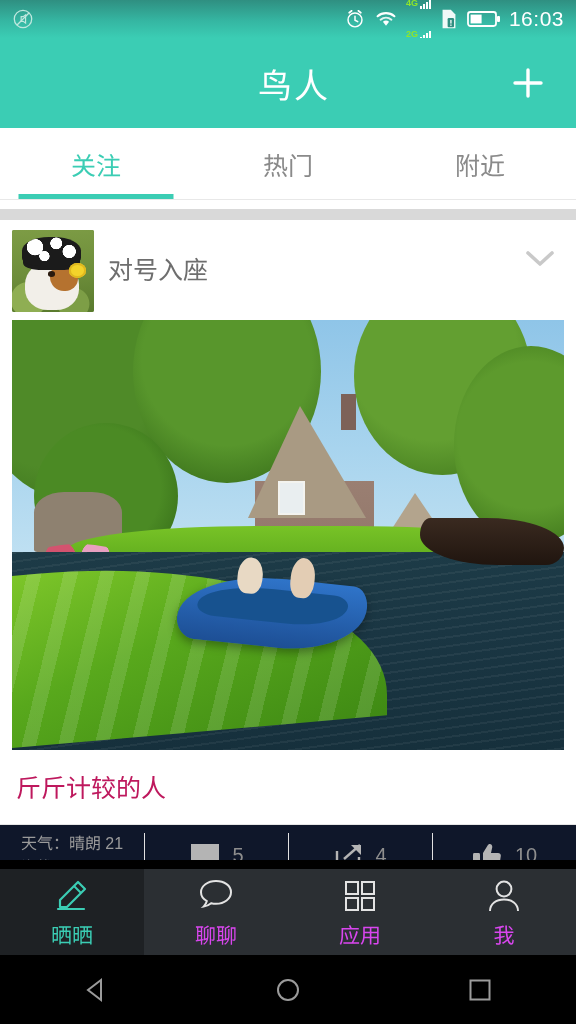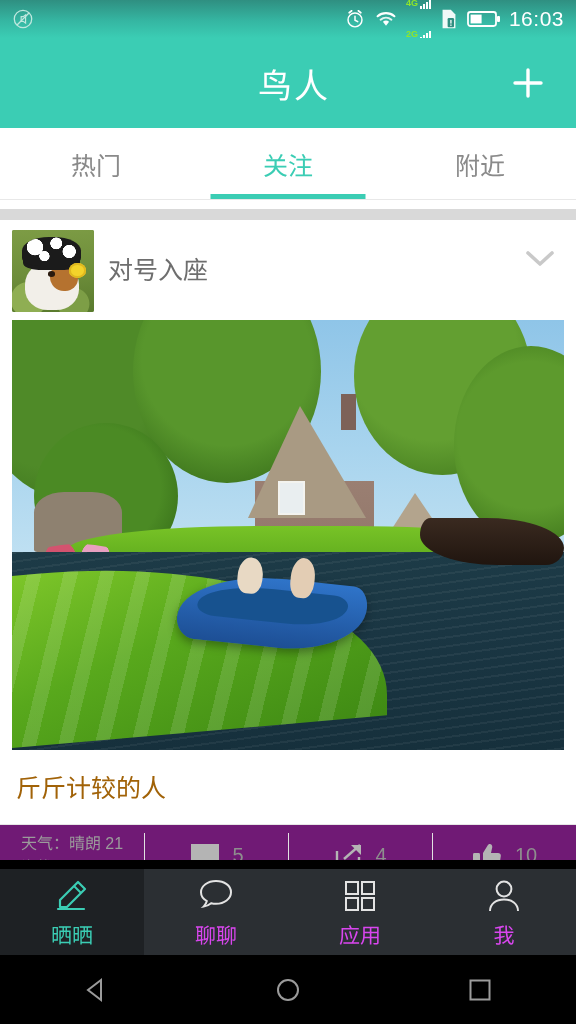--- a/index.html
+++ b/index.html
@@ -147,23 +147,23 @@
     transform:rotate(6deg);
     box-shadow:0 4px 10px rgba(0,0,0,.35);
   }
   .canoe-in { position:absolute; left:10%; top:16%; width:80%; height:48%;
     background:#17528f; border-radius:50% 10% 40% 12% / 70% 30% 70% 30%; }
   .paddler { position:absolute; border-radius:50% 50% 40% 40%; }
   .moored { position:absolute; right:0; top:46%; width:26%; height:11%;
     background:linear-gradient(180deg,#3a2a20 0%,#20150f 100%);
     border-radius:8% 60% 14% 60% / 40% 70% 40% 70%; }
 
-  .card-title { padding:18px 23px 20px 16px; font-size:25px; color:#a16207; }
-
-  .stats { display:flex; height:62px; background:#701a75; border-top:1px solid #e6e6e6; }
+  .card-title { padding:18px 23px 20px 16px; font-size:25px; color:#be185d; }
+
+  .stats { display:flex; height:62px; background:#0f172a; border-top:1px solid #e6e6e6; }
   .stat {
     flex:1; display:flex; align-items:center; justify-content:center; gap:10px;
     position:relative; cursor:pointer;
   }
   .stat + .stat::before {
     content:""; position:absolute; left:0; top:8px; bottom:8px; width:1px; background:#e2e2e2;
   }
   .wx { text-align:left; font-size:16px; color:#9b9b9b; line-height:1.45; }
   .stat-num { font-size:20px; color:#8e8e8e; }
 
@@ -251,25 +251,25 @@
     <span class="app-title">鸟人</span>
     <span class="plus-btn">
       <svg class="icon-svg" width="44" height="44" viewBox="0 0 44 44">
         <line x1="22" y1="9" x2="22" y2="35" stroke="#fff" stroke-width="3.4" stroke-linecap="round"></line>
         <line x1="9" y1="22" x2="35" y2="22" stroke="#fff" stroke-width="3.4" stroke-linecap="round"></line>
       </svg>
     </span>
   </div>
 
   <div class="tabs">
+    <div class="tab active">
+      <span class="tab-label">关注</span>
+    </div>
     <div class="tab">
       <span class="tab-label">热门</span>
-    </div>
-    <div class="tab active">
-      <span class="tab-label">关注</span>
     </div>
     <div class="tab">
       <span class="tab-label">附近</span>
     </div>
   </div>
 
   <div class="feed">
     <div class="peek-card"></div>
     <div class="gap"></div>
 

